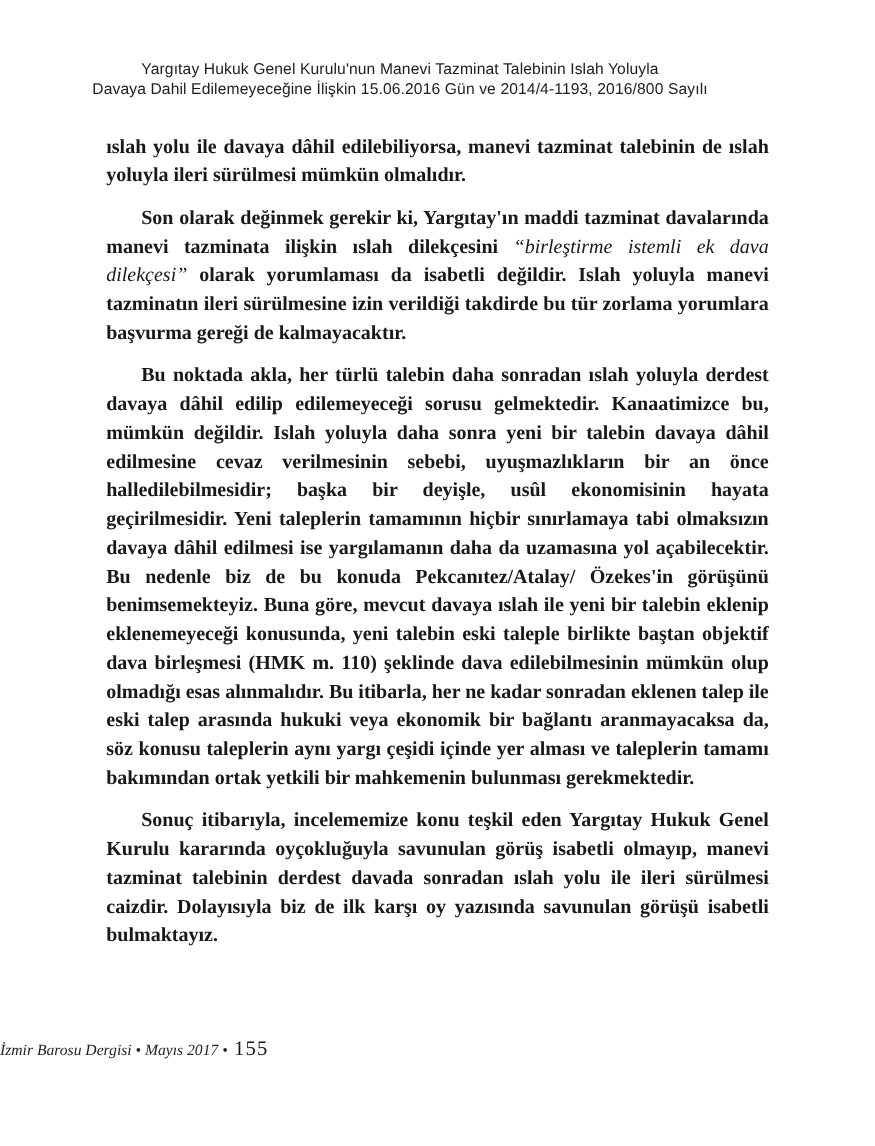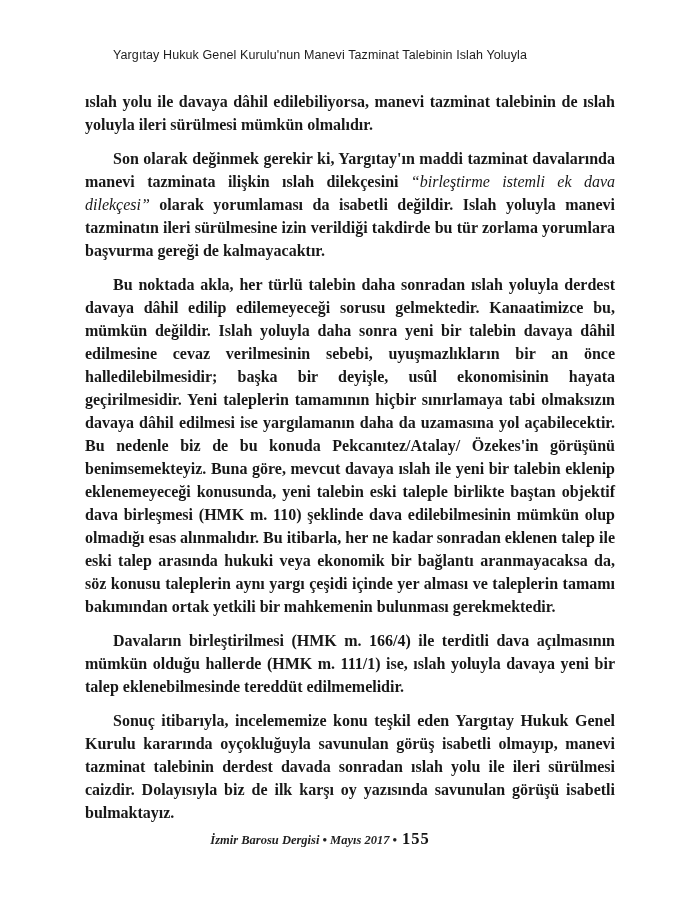--- a/index.html
+++ b/index.html
@@ -37,49 +37,47 @@
   .para { margin: 0 0 11px 0; }
   .para.indent { text-indent: 28px; }
   .seg-normal { font-style: normal; font-weight: bold; }
   .seg-italic { font-style: italic; }
   .seg-bold   { font-weight: bold; }
   .footer {
     position: absolute;
     top: 829px;
     left: 0;
     width: 100%;
-    text-align: center;
     font-family: "Liberation Serif", serif;
     font-size: 12.5px;
     font-style: italic;
     color: #222222;
-    font-weight: bold;
   }
   .footer .pagenum {
     font-style: normal;
     font-size: 16.5px;
     letter-spacing: 1px;
     margin-left: 5px;
     color: #161616;
   }
 </style>
 </head>
 <body>
 
 <div class="page">
 
   <div class="header">
     <div class="header-line">Yargıtay Hukuk Genel Kurulu'nun Manevi Tazminat Talebinin Islah Yoluyla</div>
+    <div class="header-line">Davaya Dahil Edilemeyeceğine İlişkin 15.06.2016 Gün ve 2014/4-1193, 2016/800 Sayılı</div>
   </div>
 
   <div class="body-col">
       <p class="para"><span class="seg-normal">ıslah yolu ile davaya dâhil edilebiliyorsa, manevi tazminat talebinin de ıslah yoluyla ileri sürülmesi mümkün olmalıdır.</span></p>
       <p class="para indent"><span class="seg-normal">Son olarak değinmek gerekir ki, Yargıtay'ın maddi tazminat davalarında manevi tazminata ilişkin ıslah dilekçesini </span><span class="seg-italic">“birleştirme istemli ek dava dilekçesi”</span><span class="seg-normal"> olarak yorumlaması da isabetli değildir. Islah yoluyla manevi tazminatın ileri sürülmesine izin verildiği takdirde bu tür zorlama yorumlara başvurma gereği de kalmayacaktır.</span></p>
       <p class="para indent"><span class="seg-normal">Bu noktada akla, her türlü talebin daha sonradan ıslah yoluyla derdest davaya dâhil edilip edilemeyeceği sorusu gelmektedir. Kanaatimizce bu, mümkün değildir. Islah yoluyla daha sonra yeni bir talebin davaya dâhil edilmesine cevaz verilmesinin sebebi, uyuşmazlıkların bir an önce halledilebilmesidir; başka bir deyişle, usûl ekonomisinin hayata geçirilmesidir. Yeni taleplerin tamamının hiçbir sınırlamaya tabi olmaksızın davaya dâhil edilmesi ise yargılamanın daha da uzamasına yol açabilecektir. Bu nedenle biz de bu konuda </span><span class="seg-bold">Pekcanıtez/Atalay/ Özekes</span><span class="seg-normal">'in görüşünü benimsemekteyiz. Buna göre, mevcut davaya ıslah ile yeni bir talebin eklenip eklenemeyeceği konusunda, yeni talebin eski taleple birlikte baştan objektif dava birleşmesi (HMK m. 110) şeklinde dava edilebilmesinin mümkün olup olmadığı esas alınmalıdır. Bu itibarla, her ne kadar sonradan eklenen talep ile eski talep arasında hukuki veya ekonomik bir bağlantı aranmayacaksa da, söz konusu taleplerin aynı yargı çeşidi içinde yer alması ve taleplerin tamamı bakımından ortak yetkili bir mahkemenin bulunması gerekmektedir.</span></p>
-      <p class="para indent"><span class="seg-normal">Davaların birleştirilmesi (HMK m. 166/4) ile terditli dava açılmasının mümkün olduğu hallerde (HMK m. 111/1) ise, ıslah yoluyla davaya yeni bir talep eklenebilmesinde tereddüt edilmemelidir.</span></p>
       <p class="para indent"><span class="seg-normal">Sonuç itibarıyla, incelememize konu teşkil eden Yargıtay Hukuk Genel Kurulu kararında oyçokluğuyla savunulan görüş isabetli olmayıp, manevi tazminat talebinin derdest davada sonradan ıslah yolu ile ileri sürülmesi caizdir. Dolayısıyla biz de ilk karşı oy yazısında savunulan görüşü isabetli bulmaktayız.</span></p>
     </div>
 
   <div class="footer">
     <span>İzmir Barosu Dergisi • Mayıs 2017 •</span><span class="pagenum">155</span>
   </div>
 
 </div>
 
 </body></html>

